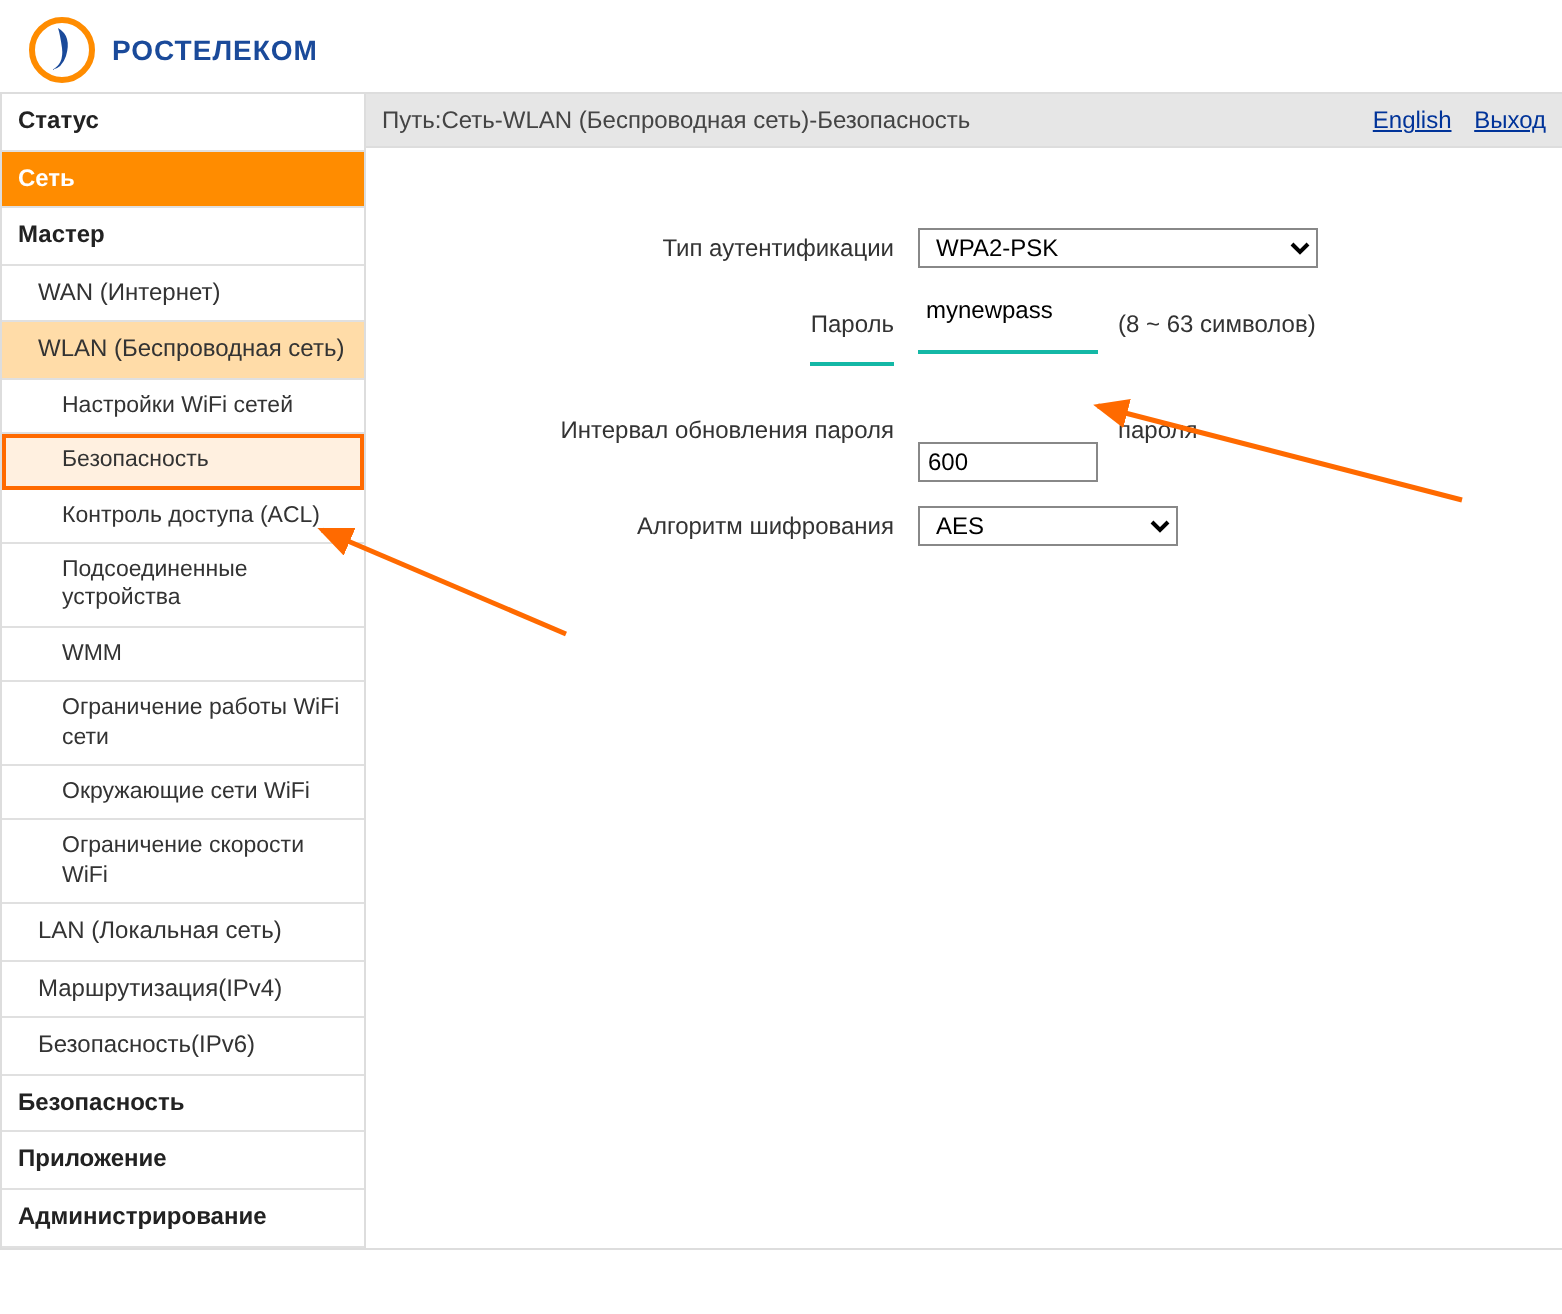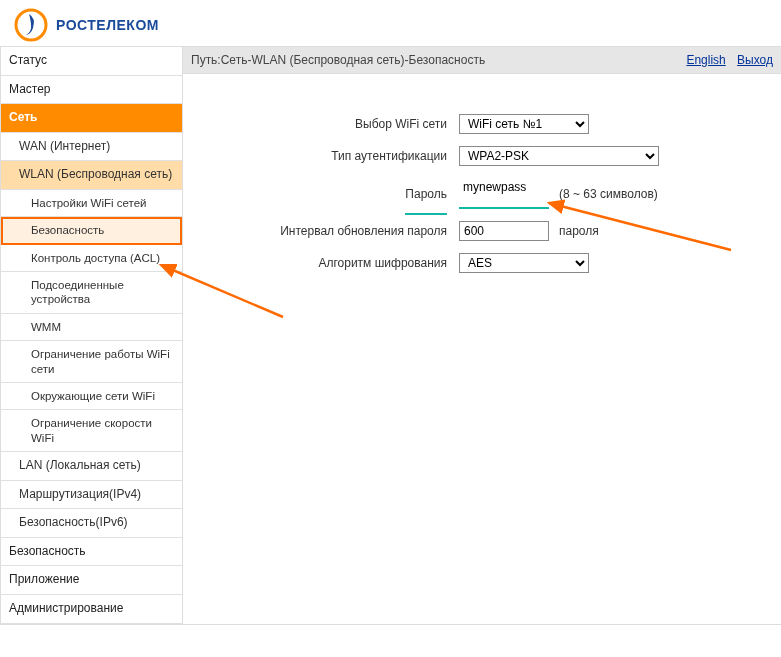--- a/index.html
+++ b/index.html
@@ -37,21 +37,21 @@
     border-right: 1px solid #ddd;
     border-left: 1px solid #ddd;
     min-height: 560px;
   }
   .nav-item, .nav-sub, .nav-sub2 {
     padding: 6px 8px;
     border-bottom: 1px solid #e0e0e0;
     cursor: pointer;
     line-height: 1.3;
   }
-  .nav-item { font-weight: normal; color: #222; background:#fff; }
+  .nav-item { font-weight: bold; color: #222; background:#fff; }
   .nav-active {
     background: #ff8c00;
     color: #fff;
     font-weight: bold;
   }
   .nav-sub {
     padding-left: 18px;
     background: #fff;
     color: #333;
   }
@@ -132,22 +132,22 @@
       <circle cx="17" cy="17" r="15" fill="none" stroke="#ff8c00" stroke-width="3"></circle>
       <path d="M15 6 Q22 10 19 20 Q17 26 12 27 Q18 24 17 16 Q16 9 15 6 Z" fill="#1a4a9a"></path>
     </svg>
   </div>
   <div class="brand">РОСТЕЛЕКОМ</div>
 </div>
 
 <div class="container">
   <div class="sidebar">
     <div class="nav-item">Статус</div>
+    <div class="nav-item nav-active">Сеть</div>
     <div class="nav-item">Мастер</div>
-    <div class="nav-item nav-active">Сеть</div>
     <div class="nav-sub">WAN (Интернет)</div>
     <div class="nav-sub sel">WLAN (Беспроводная сеть)</div>
     <div class="nav-sub2">Настройки WiFi сетей</div>
     <div class="nav-sub2 sel highlight-box">Безопасность</div>
     <div class="nav-sub2">Контроль доступа (ACL)</div>
     <div class="nav-sub2">Подсоединенные устройства</div>
     <div class="nav-sub2">WMM</div>
     <div class="nav-sub2">Ограничение работы WiFi сети</div>
     <div class="nav-sub2">Окружающие сети WiFi</div>
     <div class="nav-sub2">Ограничение скорости WiFi</div>
@@ -163,41 +163,35 @@
     <div class="breadcrumb-bar">
       <span>Путь:Сеть-WLAN (Беспроводная сеть)-Безопасность</span>
       <span class="bc-links">
         <a>English</a>
         <a>Выход</a>
       </span>
     </div>
 
     <div class="form-area">
       <div class="row">
-        <span class="lbl">Выбор WiFi сети</span>
-        <select style="width:130px">
-          <option>WiFi сеть №1</option>
-        </select>
-      </div>
-      <div class="row">
         <span class="lbl">Тип аутентификации</span>
         <select style="width:200px">
           <option>WPA2-PSK</option>
         </select>
       </div>
       <div class="row">
         <span class="lbl"><span class="hl-orange">Пароль</span></span>
         <span class="hl-orange" style="display:inline-flex">
             <input type="text" style="width: 90px; border: none; outline: none; height: 17px;" value="mynewpass">
           </span>
         <span class="hint">(8 ~ 63 символов)</span>
       </div>
       <div class="row">
         <span class="lbl">Интервал обновления пароля</span>
-        <input type="text" style="width: 90px;" value="600">
+        <input type="text" style="width: 90px; margin-top: 32px;" value="600">
         <span class="hint">пароля</span>
       </div>
       <div class="row">
         <span class="lbl">Алгоритм шифрования</span>
         <select style="width:130px">
           <option>AES</option>
         </select>
       </div>
     </div>
 

